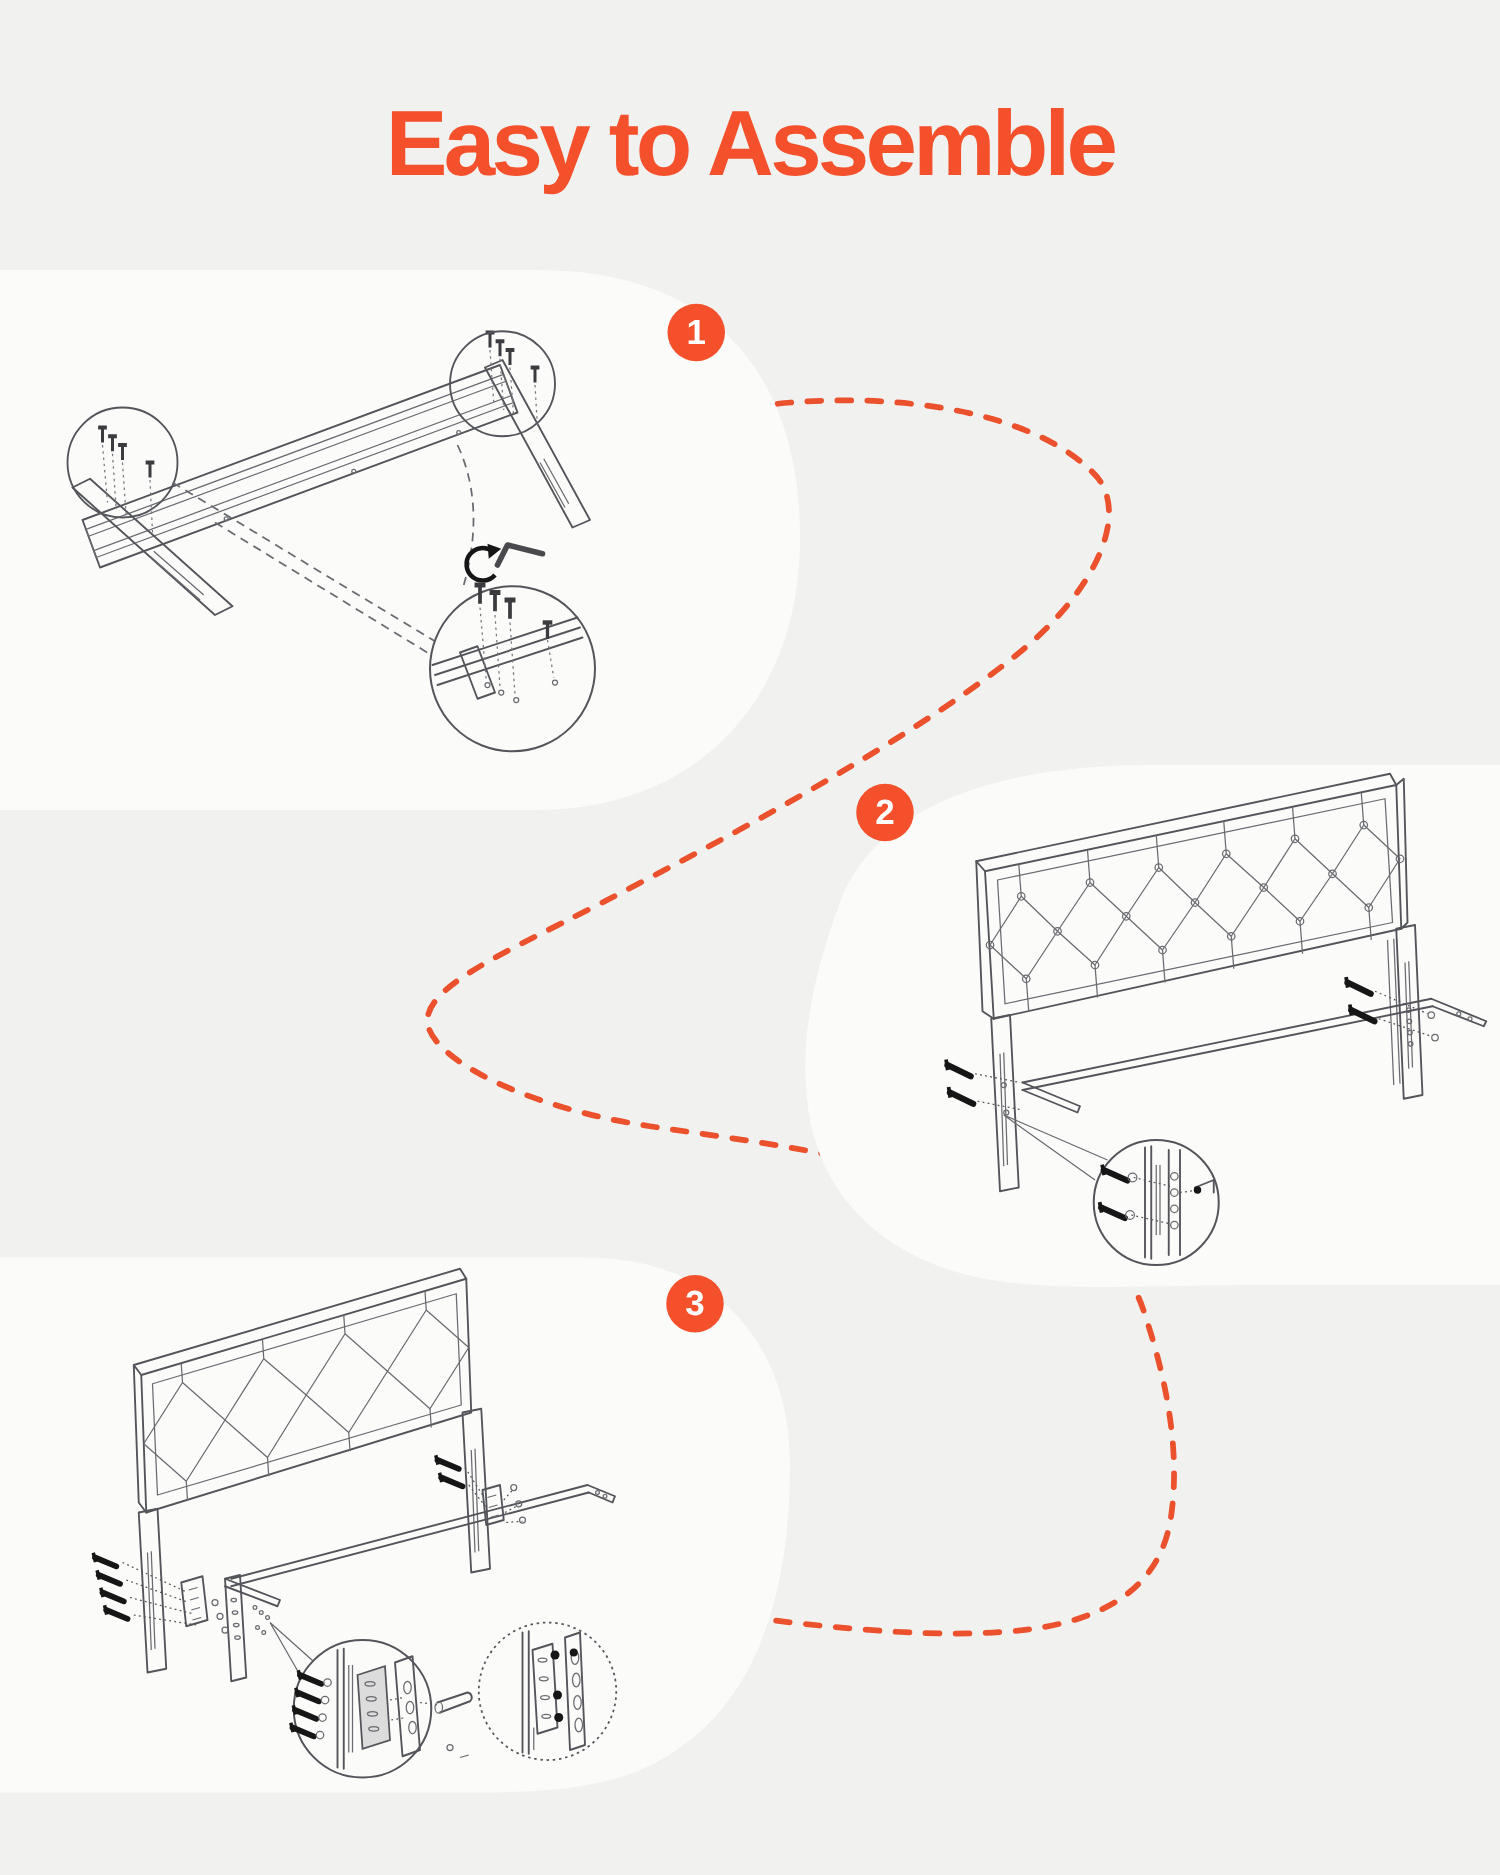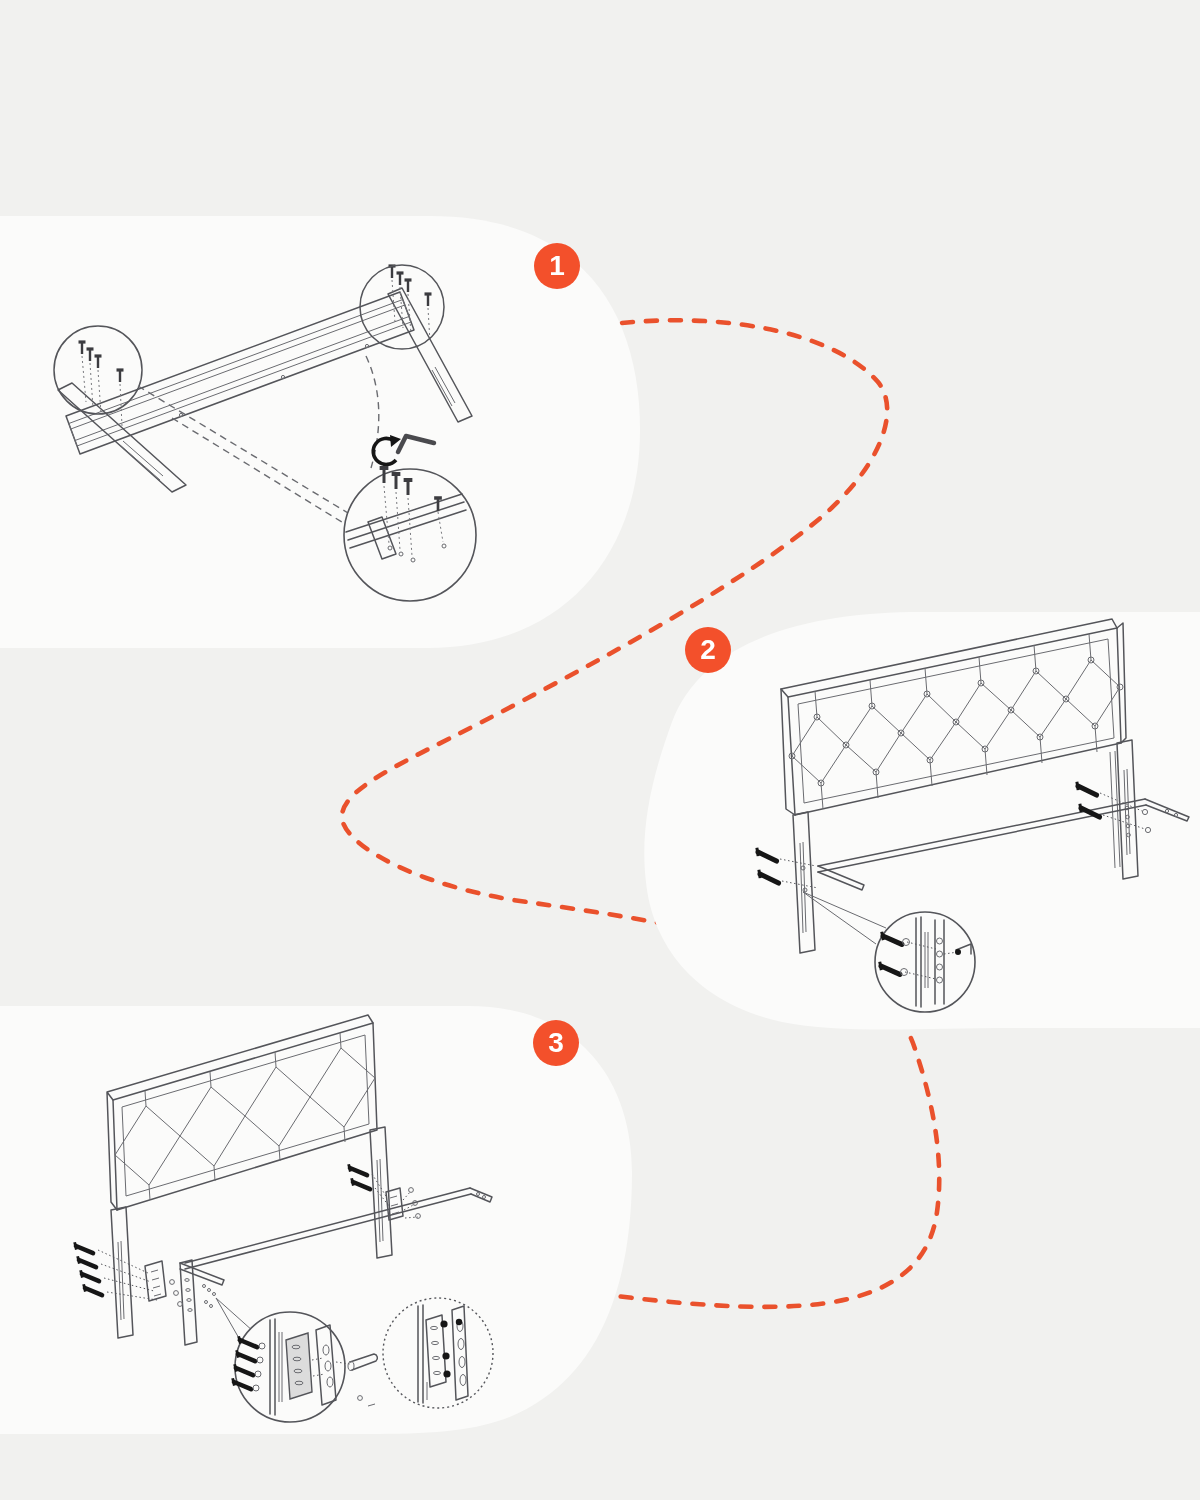--- a/index.html
+++ b/index.html
@@ -44,20 +44,21 @@
              C 610 914 706 927 792 957
              C 862 981 901 1002 916 1052
              C 934 1106 944 1162 937 1212
              C 931 1256 903 1286 848 1299
              C 788 1313 700 1306 616 1296" fill="none" stroke="#EA512C" stroke-width="4.6" stroke-dasharray="11 13" stroke-linecap="round"></path>
     <path class="blob" d="M -240 216 L 430 216 C 582 216 640 312 640 430 C 640 558 560 648 428 648 L -240 648 Z"></path>
     <path class="blob" d="M 922 612 C 802 612 702 642 672 722 C 650 782 640 832 646 882 C 652 942 692 1002 782 1022 C 842 1034 922 1028 1012 1028 L 1260 1028 L 1260 612 Z"></path>
     <path class="blob" d="M -200 1006 L 468 1006 C 580 1006 632 1082 632 1172 C 632 1292 596 1362 544 1398 C 504 1427 458 1434 378 1434 L -200 1434 Z"></path>
   </svg>
 
+  <h1 class="page-title">Easy to Assemble</h1>
 
   <svg class="illus" style="left:0;top:230px" width="560" height="400" viewBox="0 0 560 400">
     <defs>
       <g id="s1-screw">
         <line x1="-3.5" y1="0" x2="3.5" y2="0" stroke="#3c3c40" stroke-width="3.2"></line>
         <line x1="0" y1="1" x2="0" y2="12" stroke="#3c3c40" stroke-width="2.4"></line>
       </g>
     </defs>
 
     <g>

